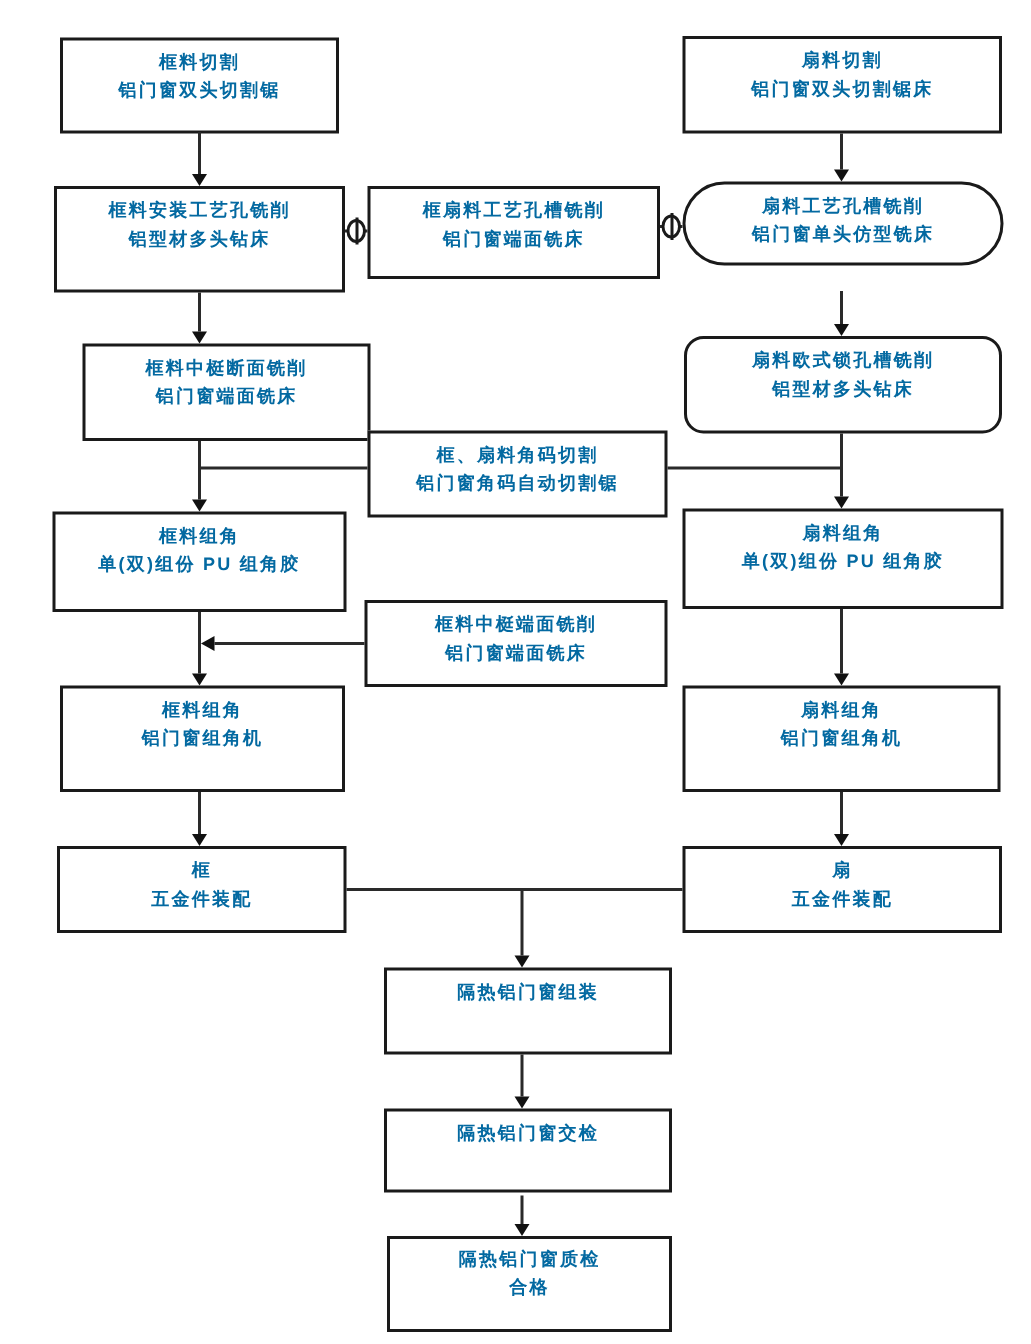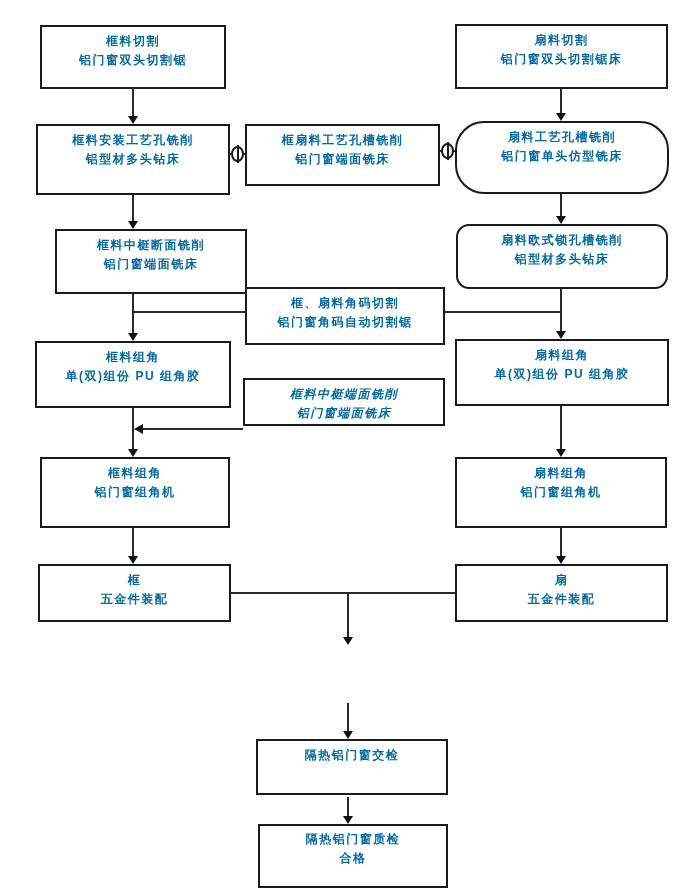--- a/index.html
+++ b/index.html
@@ -63,21 +63,21 @@
   </div>
 
   <div class="node" style="left:36px;top:124px;width:194px;height:71px;">
     <span>框料安装工艺孔铣削</span>
     <span>铝型材多头钻床</span>
   </div>
   <div class="node" style="left:245px;top:124px;width:195px;height:62px;">
     <span>框扇料工艺孔槽铣削</span>
     <span>铝门窗端面铣床</span>
   </div>
-  <div class="node" style="left:455px;top:121px;width:214px;height:73px;border-radius:29px;">
+  <div class="node" style="left:455px;top:121px;width:214px;height:56px;border-radius:29px;">
     <span>扇料工艺孔槽铣削</span>
     <span>铝门窗单头仿型铣床</span>
   </div>
 
   <div class="node" style="left:38px;top:229px;width:192px;height:65px;margin-left:17px;">
     <span>框料中梃断面铣削</span>
     <span>铝门窗端面铣床</span>
   </div>
   <div class="node" style="left:456px;top:224px;width:212px;height:65px;border-radius:13px;">
     <span>扇料欧式锁孔槽铣削</span>
@@ -91,21 +91,21 @@
 
   <div class="node" style="left:35px;top:341px;width:196px;height:67px;">
     <span>框料组角</span>
     <span>单(双)组份 PU 组角胶</span>
   </div>
   <div class="node" style="left:455px;top:339px;width:214px;height:67px;">
     <span>扇料组角</span>
     <span>单(双)组份 PU 组角胶</span>
   </div>
 
-  <div class="node" style="left:243px;top:378px;width:202px;height:48px;font-style:italic;">
+  <div class="node" style="left:243px;top:400px;width:202px;height:58px;">
     <span>框料中梃端面铣削</span>
     <span>铝门窗端面铣床</span>
   </div>
 
   <div class="node" style="left:40px;top:457px;width:190px;height:71px;">
     <span>框料组角</span>
     <span>铝门窗组角机</span>
   </div>
   <div class="node" style="left:455px;top:457px;width:212px;height:71px;">
     <span>扇料组角</span>
@@ -114,20 +114,23 @@
 
   <div class="node" style="left:38px;top:564px;width:193px;height:58px;">
     <span>框</span>
     <span>五金件装配</span>
   </div>
   <div class="node" style="left:455px;top:564px;width:213px;height:58px;">
     <span>扇</span>
     <span>五金件装配</span>
   </div>
 
+  <div class="node" style="left:256px;top:645px;width:192px;height:58px;">
+    <span>隔热铝门窗组装</span>
+  </div>
   <div class="node" style="left:256px;top:739px;width:192px;height:56px;align-items:center;">
     <span>隔热铝门窗交检</span>
   </div>
   <div class="node" style="left:258px;top:824px;width:190px;height:64px;font-family:Liberation Mono, monospace;">
     <span>隔热铝门窗质检</span>
     <span>合格</span>
   </div>
 
   <div class="vline" style="left:132px;top:88px;height:28px;"></div>
   <div class="vline" style="left:560px;top:89px;height:24px;"></div>

